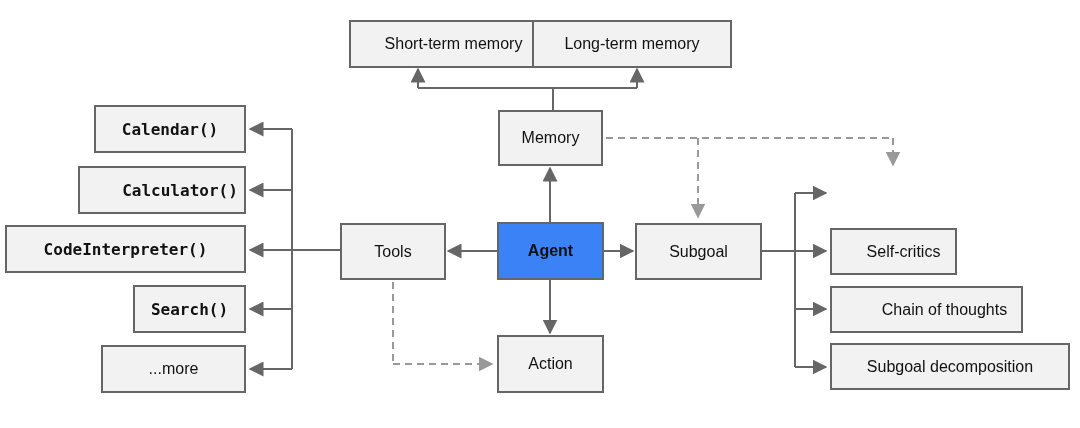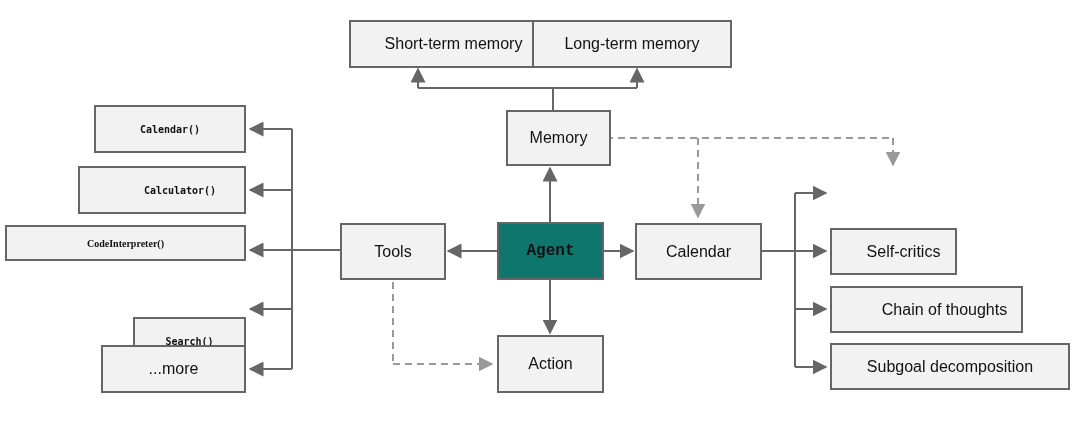--- a/index.html
+++ b/index.html
@@ -16,39 +16,38 @@
     box-sizing:border-box;
     border:2px solid #666666;
     background:#f2f2f2;
     display:flex;align-items:center;justify-content:center;
     font-size:16px;color:#111111;
     white-space:nowrap;
     z-index:2;
   }
   .mono{
     font-family:"DejaVu Sans Mono","Liberation Mono",monospace;
-    font-weight:bold;font-size:10px;
+    font-weight:bold;font-size:16px;
   }
   .agent{
-    background:#0f766e;
+    background:#3b82f6;
     font-weight:bold;
-    font-family:Liberation Mono, monospace;
   }
   
   .n-stm{left:313px;top:20px;width:209px;height:48px;margin-left:36px;}
   .n-ltm{left:532px;top:20px;width:200px;height:48px;text-align:center;}
-  .n-memory{left:498px;top:110px;width:105px;height:56px;margin-left:8px;}
+  .n-memory{left:498px;top:110px;width:105px;height:56px;}
   .n-tools{left:340px;top:223px;width:106px;height:57px;}
   .n-agent{left:497px;top:222px;width:107px;height:58px;}
   .n-planning{left:635px;top:223px;width:127px;height:57px;}
   .n-action{left:497px;top:335px;width:107px;height:58px;}
   .n-calendar{left:94px;top:105px;width:152px;height:48px;}
   .n-calculator{left:78px;top:166px;width:168px;height:48px;padding-left:36px;}
-  .n-codeinterpreter{left:5px;top:225px;width:241px;height:36px;font-family:Liberation Serif, serif;}
-  .n-search{left:133px;top:285px;width:113px;height:48px;margin-top:32px;}
+  .n-codeinterpreter{left:5px;top:225px;width:241px;height:48px;}
+  .n-search{left:133px;top:285px;width:113px;height:48px;}
   .n-more{left:101px;top:345px;width:145px;height:48px;}
   .n-reflection{left:830px;top:170px;width:127px;height:48px;}
   .n-selfcritics{left:830px;top:228px;width:127px;height:47px;padding-left:20px;}
   .n-chain{left:830px;top:286px;width:193px;height:47px;padding-left:36px;}
   .n-subgoal{left:830px;top:343px;width:240px;height:47px;}
 </style>
 </head>
 <body>
 
 <div class="canvas">
@@ -108,21 +107,21 @@
         <line x1="393" y1="364" x2="492" y2="364" marker-end="url(#ah-dash)"></line>
       </g>
     </g>
   </svg>
 
   <div class="node n-stm">Short-term memory</div>
   <div class="node n-ltm">Long-term memory</div>
   <div class="node n-memory">Memory</div>
   <div class="node n-tools">Tools</div>
   <div class="node agent n-agent">Agent</div>
-  <div class="node n-planning">Calendar</div>
+  <div class="node n-planning">Subgoal</div>
   <div class="node n-action">Action</div>
 
   <div class="node mono n-calendar">Calendar()</div>
   <div class="node mono n-calculator">Calculator()</div>
   <div class="node mono n-codeinterpreter">CodeInterpreter()</div>
   <div class="node mono n-search">Search()</div>
   <div class="node n-more">...more</div>
 
   <div class="node n-selfcritics">Self-critics</div>
   <div class="node n-chain">Chain of thoughts</div>

